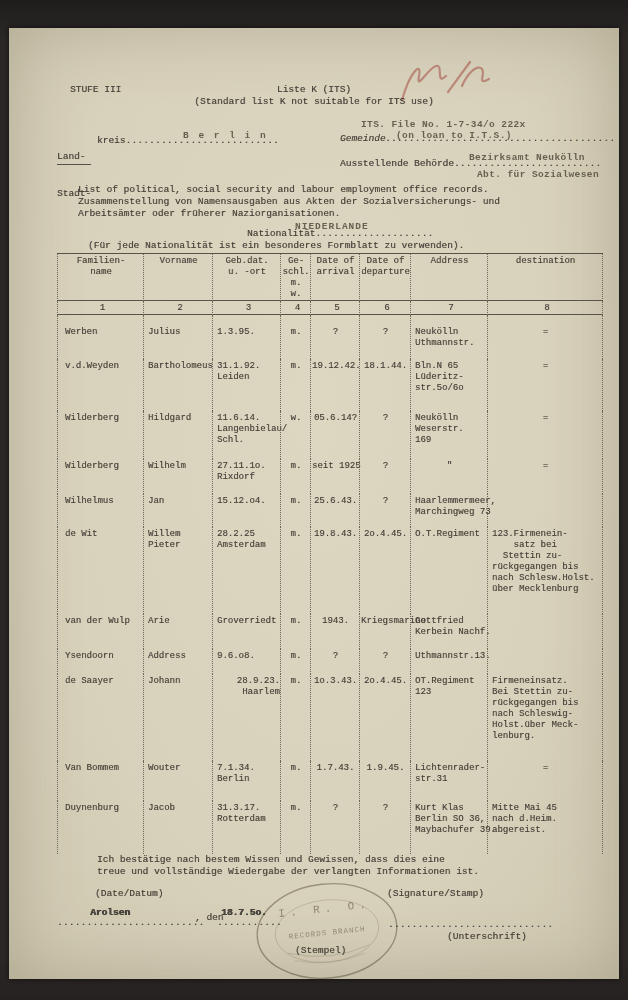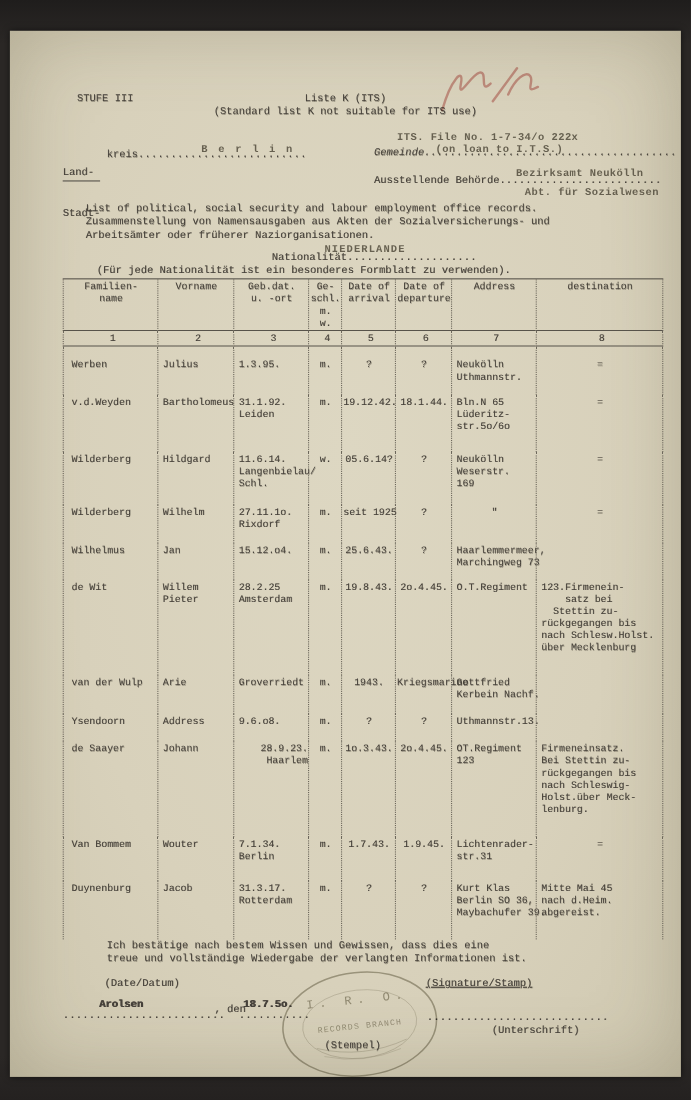--- a/index.html
+++ b/index.html
@@ -208,21 +208,21 @@
 Berlin SO 36,
 Maybachufer 39.</div>
         <div class="cell dcell c7" style="min-height: 53px;">Mitte Mai 45
 nach d.Heim.
 abgereist.</div>
       </div>
 
     <div class="abs type" style="left:88px;top:826px;">Ich bestätige nach bestem Wissen und Gewissen, dass dies eine</div>
     <div class="abs type" style="left:88px;top:838px;">treue und vollständige Wiedergabe der verlangten Informationen ist.</div>
     <div class="abs type" style="left:86px;top:860px;">(Date/Datum)</div>
-    <div class="abs type" style="left:378px;top:860px;text-decoration:underline;">(Signature/Stamp)</div>
+    <div class="abs type" style="left:378px;top:860px;">(Signature/Stamp)</div>
 
     <div class="abs type boldtype" style="left:81px;top:879px;">Arolsen</div>
     <div class="abs type dots" style="left:48px;top:889px;">.........................</div>
     <div class="abs type" style="left:186px;top:884px;">, den</div>
     <div class="abs type boldtype" style="left:212px;top:879px;">18.7.5o.</div>
     <div class="abs type dots" style="left:208px;top:889px;">...........</div>
 
     <div class="abs type dots" style="left:379px;top:891px;">............................</div>
     <div class="abs type" style="left:438px;top:903px;">(Unterschrift)</div>
     <div class="abs type" style="left:286px;top:917px;">(Stempel)</div>

